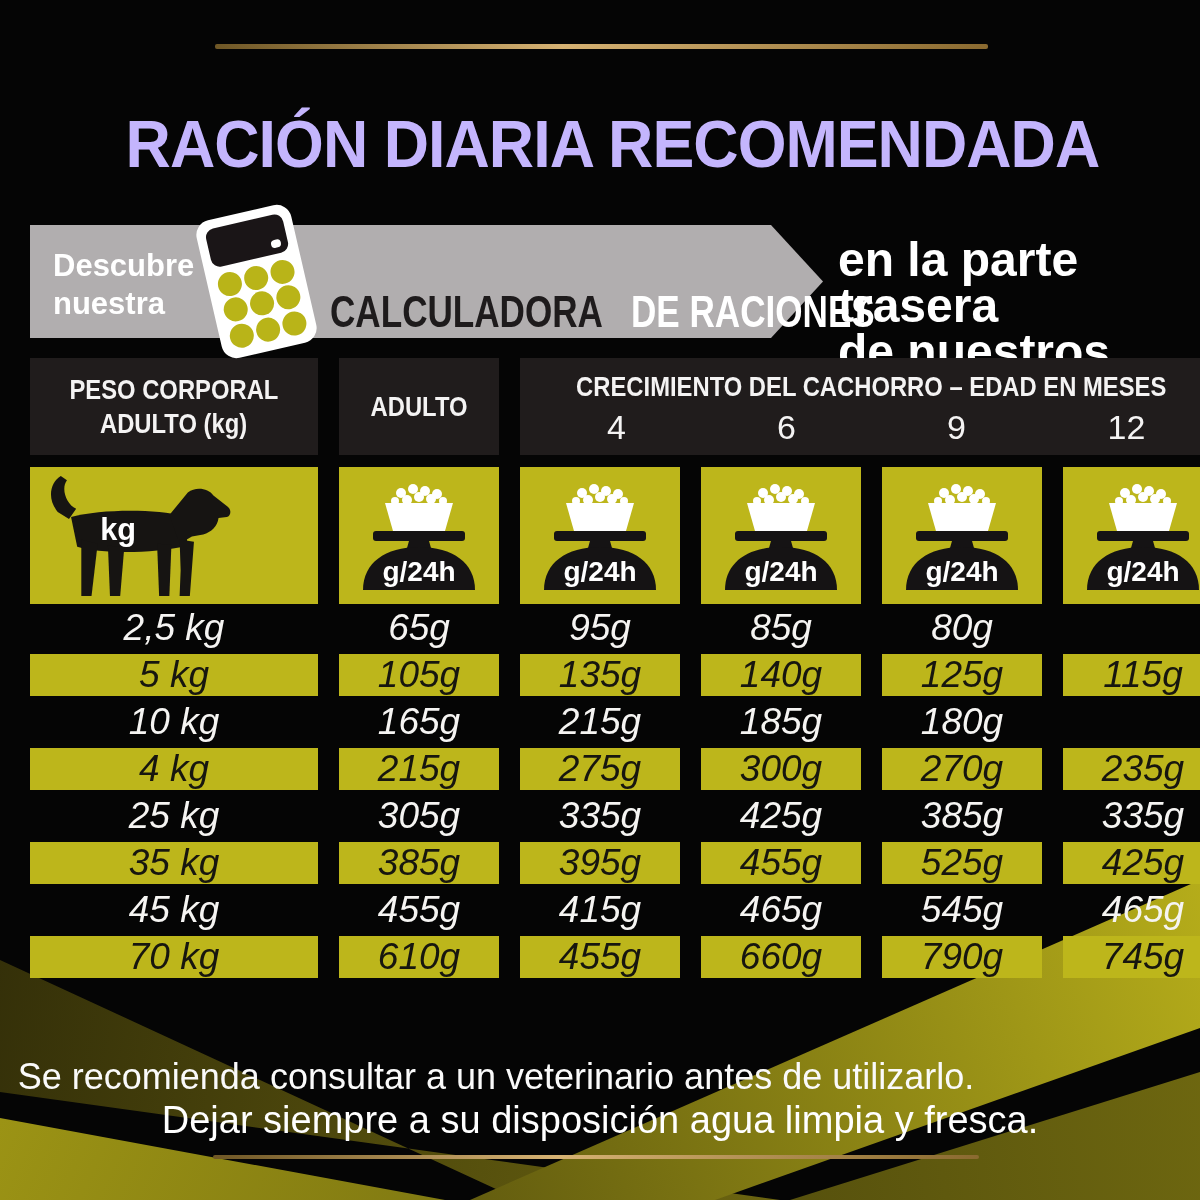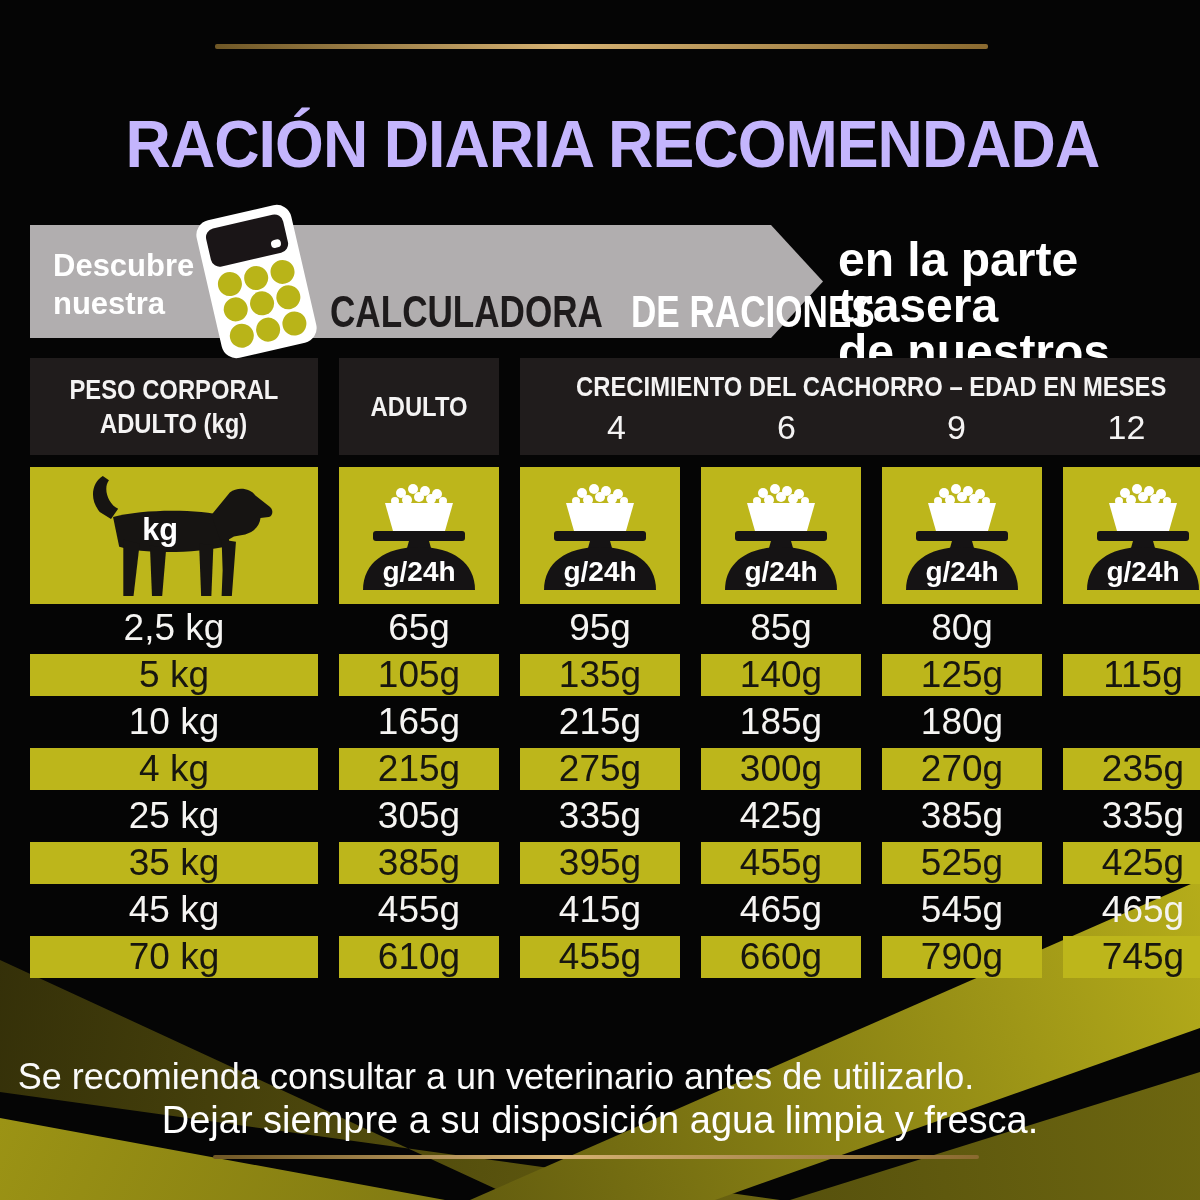--- a/index.html
+++ b/index.html
@@ -70,23 +70,23 @@
   .tablewrap{left:30px;top:358px;width:1138px;z-index:2;}
   .grid{display:grid;grid-template-columns:288px 160px 160px 160px 160px 160px;column-gap:21px;}
   .hdr-row{height:97px;}
   .hcell{background:var(--header_bg,#201c1c);color:#f4f3f3;display:flex;flex-direction:column;
     align-items:center;justify-content:center;font-size:28px;font-weight:700;line-height:34px;text-align:center;}
   .hcell-growth{grid-column:3 / 7;justify-content:flex-start;padding-top:12px;}
   .months{display:grid;grid-template-columns:repeat(4,160px);column-gap:10px;margin-top:6px;width:670px;}
   .month{font-size:34px;font-weight:400;text-align:center;}
 
   .icon-row{margin-top:12px;height:137px;}
-  .icon-cell{background:var(--olive,#bdb61b);display:flex;align-items:center;justify-content:center;}
-
-  .rows{margin-top:0;}
+  .icon-cell{background:var(--olive,#bdb61b);display:flex;align-items:center;}
+
+  .rows{margin-top:0;font-style:italic;}
   .data-row{height:47px;font-size:37px;}
   .data-row .cell{display:flex;align-items:center;justify-content:center;}
   .row-dark{color:#f5f4f2;}
   .row-olive .cell{
     background:var(--olive,#bdb61b);color:#17160f;
     border-top:3px solid transparent;border-bottom:3px solid transparent;background-clip:padding-box;
   }
 
   
   .foot1{left:0;top:1056px;width:992px;text-align:center;color:#fafafa;font-size:36px;font-weight:400;z-index:2;}

